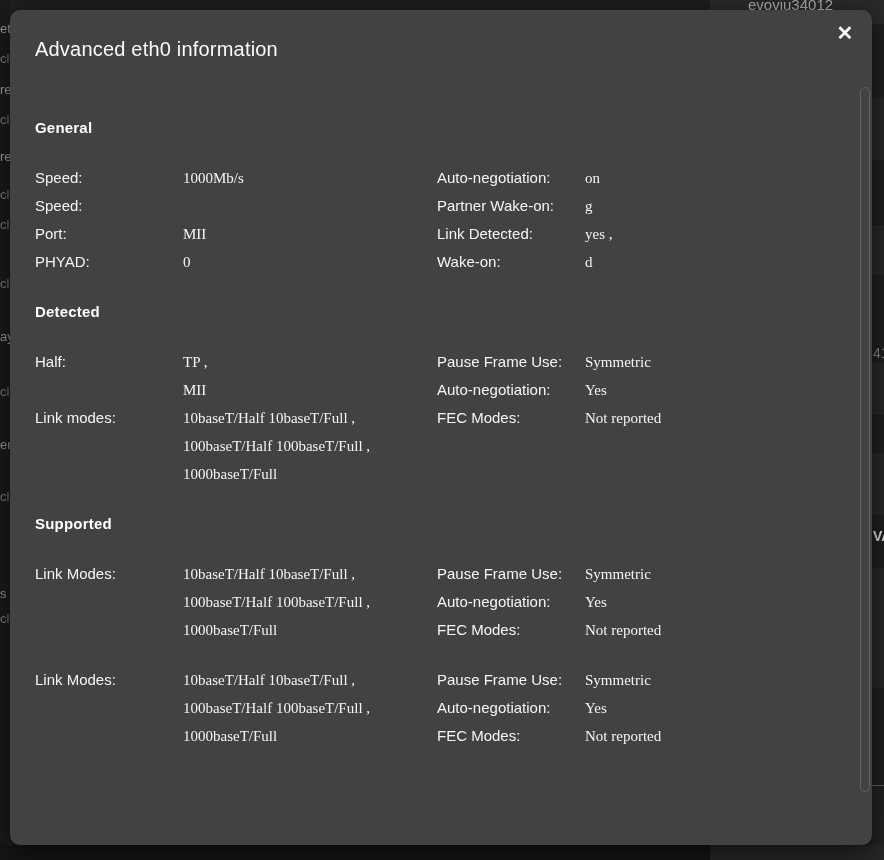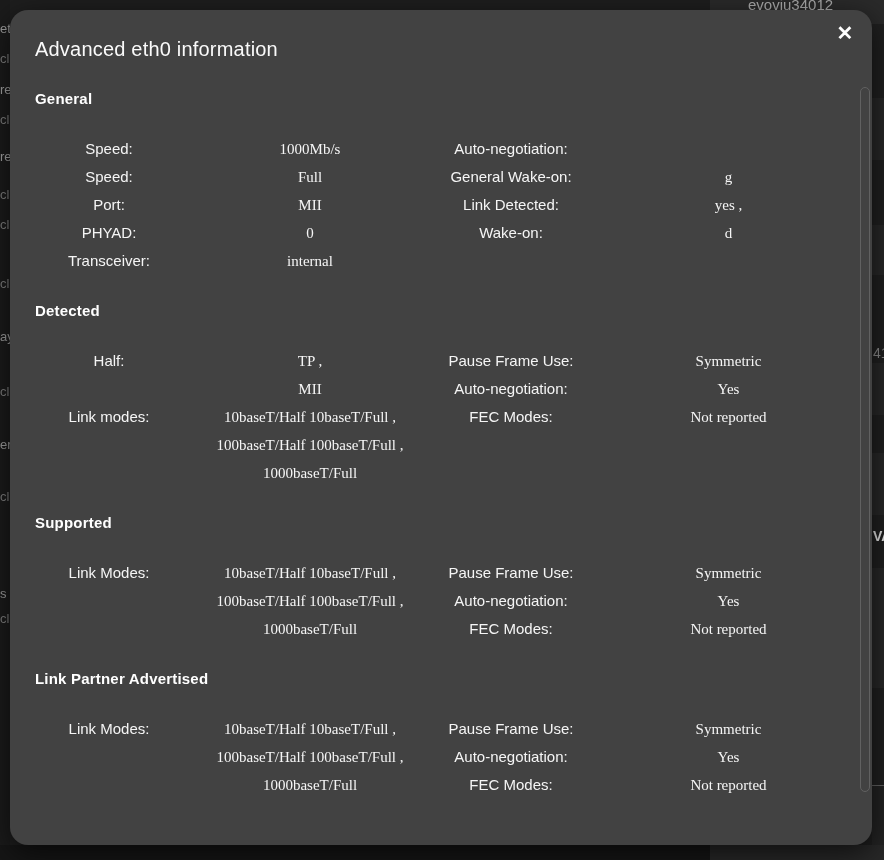--- a/index.html
+++ b/index.html
@@ -16,37 +16,37 @@
   .right-line{position:absolute;left:0;width:12px;height:1px;background:#787878;opacity:.75;}
   .right-frag{position:absolute;left:1px;font-size:14px;line-height:15px;white-space:nowrap;}
   .top-strip{position:absolute;left:710px;top:0;width:174px;height:24px;background:#2a2a2a;overflow:hidden;}
   .top-text{position:absolute;left:38px;top:-4px;font-size:15px;color:#ababab;white-space:nowrap;}
   .bottom-strip{position:absolute;left:710px;top:845px;width:174px;height:15px;background:#282828;}
   .bottom-left{position:absolute;left:0;top:845px;width:710px;height:15px;background:#161616;}
 
   
   .modal{
     position:absolute;left:10px;top:10px;width:862px;height:835px;
-    background:#424242;border-radius:18px;box-sizing:border-box;
+    background:#424242;border-radius:10px;box-sizing:border-box;
     padding:25px 0 0 25px;color:#f2f2f2;
     box-shadow:0 8px 30px rgba(0,0,0,.65);
   }
   .modal-title{font-size:20px;line-height:28px;font-weight:400;color:#fafafa;letter-spacing:.2px;}
   .close-btn{
     position:absolute;top:9px;right:13px;width:28px;height:28px;
     background:none;border:none;padding:0;cursor:pointer;
     color:#ffffff;font-size:20px;font-weight:700;line-height:28px;text-align:center;
   }
   .section-header{font-size:15px;font-weight:700;line-height:28px;color:#ffffff;margin:22px 0 0 0;letter-spacing:.2px;}
-  .section-header.first{margin-top:22px;}
+  .section-header.first{margin-top:51px;}
   .cols{margin-top:22px;display:flex;align-items:flex-start;}
   .col{font-size:15px;line-height:28px;color:#f5f5f5;}
   .col.left{width:402px;flex:none;}
   .col.right{flex:1;}
-  .row{display:grid;grid-template-columns:148px 1fr;text-align:center;}
+  .row{display:grid;grid-template-columns:148px 1fr;}
   .row .label{white-space:nowrap;}
   .vals div{white-space:nowrap;font-family:Liberation Serif, serif;}
   .scrollbar{
     position:absolute;right:2px;top:77px;width:8px;height:703px;
     border:1px solid #616161;border-radius:5px;background:transparent;
   }
 </style>
 </head>
 <body>
 
@@ -106,49 +106,43 @@
       <div class="cols">
         <div class="col left">
           <div class="row">
             <span class="label">Speed:</span>
             <div class="vals">
               <div>1000Mb/s</div>
             </div>
           </div>
           <div class="row">
             <span class="label">Speed:</span>
-            <div class="vals">
-              <div>Full</div>
-            </div>
           </div>
           <div class="row">
             <span class="label">Port:</span>
             <div class="vals">
               <div>MII</div>
             </div>
           </div>
           <div class="row">
             <span class="label">PHYAD:</span>
             <div class="vals">
               <div>0</div>
             </div>
           </div>
-          <div class="row">
-            <span class="label">Transceiver:</span>
-            <div class="vals">
-              <div>internal</div>
-            </div>
-          </div>
-        </div>
-        <div class="col right">
-          <div class="row">
-            <span class="label">Auto-negotiation:</span>
-          </div>
-          <div class="row">
-            <span class="label">General Wake-on:</span>
+        </div>
+        <div class="col right">
+          <div class="row">
+            <span class="label">Auto-negotiation:</span>
+            <div class="vals">
+              <div>on</div>
+            </div>
+          </div>
+          <div class="row">
+            <span class="label">Partner Wake-on:</span>
             <div class="vals">
               <div>g</div>
             </div>
           </div>
           <div class="row">
             <span class="label">Link Detected:</span>
             <div class="vals">
               <div>yes ,</div>
             </div>
           </div>
@@ -226,21 +220,20 @@
             </div>
           </div>
           <div class="row">
             <span class="label">FEC Modes:</span>
             <div class="vals">
               <div>Not reported</div>
             </div>
           </div>
         </div>
       </div>
-      <div class="section-header">Link Partner Advertised</div>
       <div class="cols">
         <div class="col left">
           <div class="row">
             <span class="label">Link Modes:</span>
             <div class="vals">
               <div>10baseT/Half 10baseT/Full ,</div>
               <div>100baseT/Half 100baseT/Full ,</div>
               <div>1000baseT/Full</div>
             </div>
           </div>

